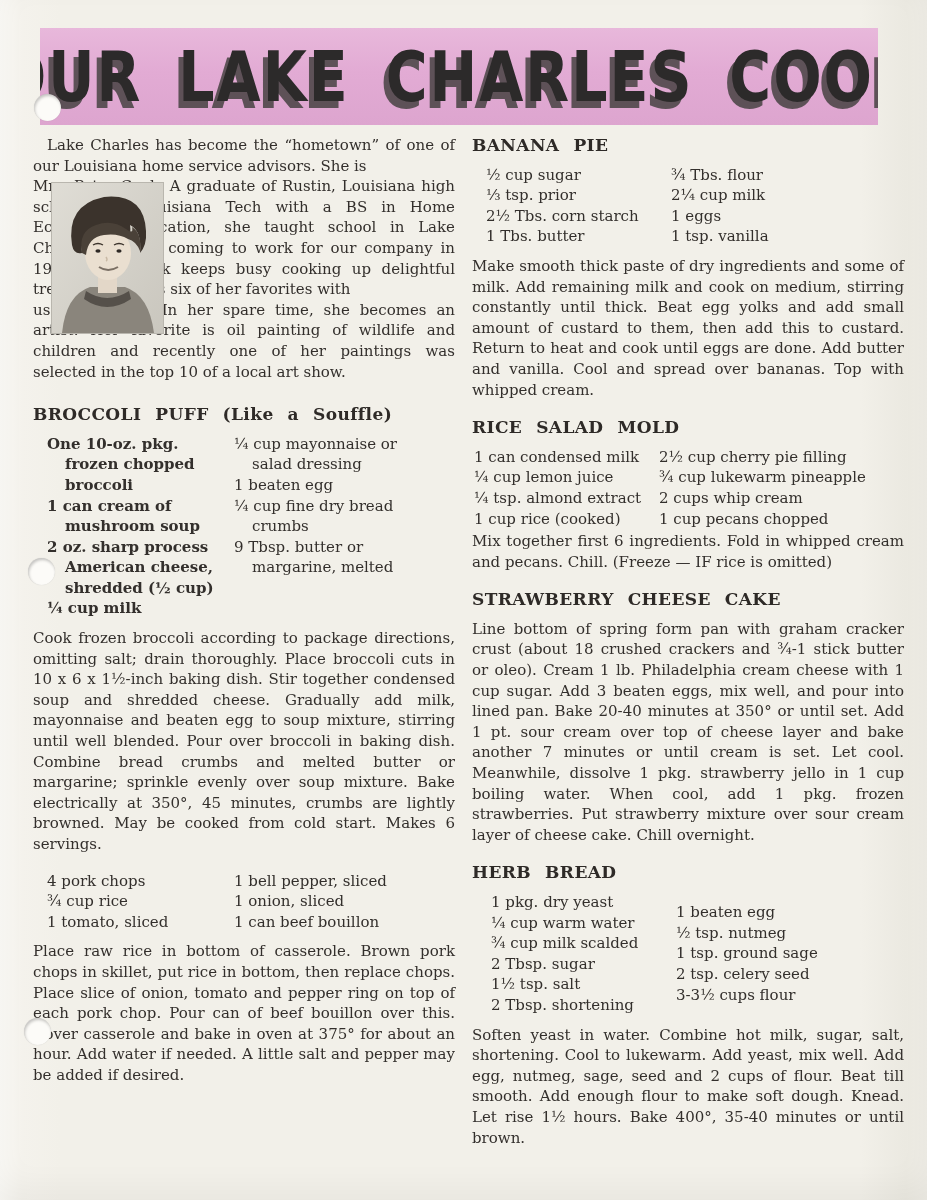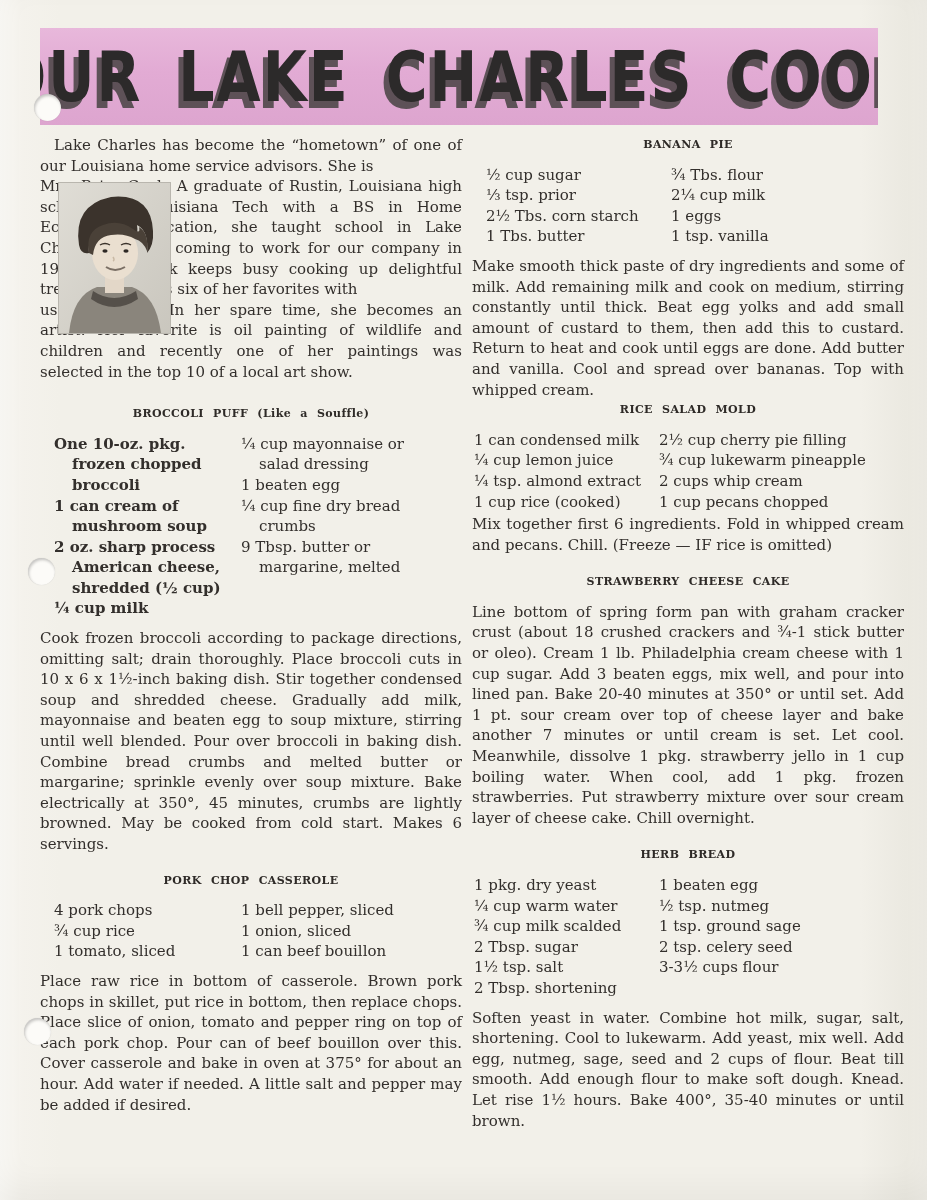--- a/index.html
+++ b/index.html
@@ -30,36 +30,36 @@
     position:absolute;width:27px;height:27px;border-radius:50%;
     background:#fcfbf8;
     box-shadow:inset 1px 2px 3px rgba(0,0,0,0.22), 0 0 1px rgba(0,0,0,0.15);
     z-index:5;
   }
   .hole1{left:34px;top:94px;}
   .hole2{left:28px;top:558px;}
   .hole3{left:24px;top:1018px;}
 
   .col{position:absolute;top:135px;font-size:15px;line-height:20.6px;}
-  .col-left{left:40px;width:422px;}
+  .col-left{left:33px;width:422px;}
   .col-right{left:472px;width:432px;}
 
   p.body-text{margin:0;text-align:justify;}
   .indent-first{text-indent:14px;}
 
   .photo{
     position:absolute;left:18px;top:47px;width:113px;height:152px;
     background:#cfccc5;border:1px solid #b9b6ae;box-sizing:border-box;
   }
   .beside-photo{margin-left:147px;}
   .intro-wrap{position:relative;}
 
   h2.recipe-title{
-    margin:0;text-align:center;
-    font-size:11px;font-weight:bold;letter-spacing:0.4px;word-spacing:0.45em;
+    margin:0;
+    font-size:17px;font-weight:bold;letter-spacing:0.4px;word-spacing:0.45em;
     color:#2e2a27;
   }
   .ing-cols{display:flex;margin:9px 0 9px 14px;}
   .ing{padding-left:18px;text-indent:-18px;margin:0;}
   .sect{margin:0;}
 </style>
 </head>
 <body>
 
 <div class="paper">
@@ -122,21 +122,20 @@
           <div class="ing">¼ cup mayonnaise or salad dressing</div>
           <div class="ing">1 beaten egg</div>
           <div class="ing">¼ cup fine dry bread crumbs</div>
           <div class="ing">9 Tbsp. butter or margarine, melted</div>
         </div>
       </div>
       <p class="body-text">Cook frozen broccoli according to package directions, omitting salt; drain thoroughly.  Place broccoli cuts in 10 x 6 x 1½-inch baking dish.  Stir together condensed soup and shredded cheese. Gradually add milk, mayonnaise and beaten egg to soup mixture, stirring until well blended.  Pour over broccoli in baking dish.  Combine bread crumbs and melted butter or margarine; sprinkle evenly over soup mixture.  Bake electrically at 350°, 45 minutes, crumbs are lightly browned.  May be cooked from cold start.  Makes 6 servings.</p>
     </div>
 
     <div class="sect" style="margin-top:16px;">
-      <h2 class="recipe-title">PORK CHOP CASSEROLE</h2>
       <div class="ing-cols">
         <div style="width:187px;">
           <div class="ing">4 pork chops</div>
           <div class="ing">¾ cup rice</div>
           <div class="ing">1 tomato, sliced</div>
         </div>
         <div style="width:210px;">
           <div class="ing">1 bell pepper, sliced</div>
           <div class="ing">1 onion, sliced</div>
           <div class="ing">1 can beef bouillon</div>
@@ -161,21 +160,21 @@
         <div style="width:200px;">
           <div class="ing">¾ Tbs. flour</div>
           <div class="ing">2¼ cup milk</div>
           <div class="ing">1 eggs</div>
           <div class="ing">1 tsp. vanilla</div>
         </div>
       </div>
       <p class="body-text">Make smooth thick paste of dry ingredients and some of milk.  Add remaining milk and cook on medium, stirring constantly until thick.  Beat egg yolks and add small amount of custard to them, then add this to custard.  Return to heat and cook until eggs are done.  Add butter and vanilla.  Cool and spread over bananas.  Top with whipped cream.</p>
     </div>
 
-    <div class="sect" style="">
+    <div class="sect" style="margin-top:17px;">
       <h2 class="recipe-title">RICE SALAD MOLD</h2>
       <div class="ing-cols" style="margin-left:2px;margin-bottom:2px;">
         <div style="width:185px;">
           <div class="ing">1 can condensed milk</div>
           <div class="ing">¼ cup lemon juice</div>
           <div class="ing">¼ tsp. almond extract</div>
           <div class="ing">1 cup rice (cooked)</div>
         </div>
         <div style="width:245px;">
           <div class="ing">2½ cup cherry pie filling</div>
@@ -187,21 +186,21 @@
       <p class="body-text">Mix together first 6 ingredients.  Fold in whipped cream and pecans.  Chill.  (Freeze — IF rice is omitted)</p>
     </div>
 
     <div class="sect" style="margin-top:17px;">
       <h2 class="recipe-title" style="margin-bottom:9px;">STRAWBERRY CHEESE CAKE</h2>
       <p class="body-text">Line bottom of spring form pan with graham cracker crust (about 18 crushed crackers and ¾-1 stick butter or oleo).  Cream 1 lb. Philadelphia cream cheese with 1 cup sugar.  Add 3 beaten eggs, mix well, and pour into lined pan.  Bake 20-40 minutes at 350° or until set.  Add 1 pt. sour cream over top of cheese layer and bake another 7 minutes or until cream is set.  Let cool.  Meanwhile, dissolve 1 pkg. strawberry jello in 1 cup boiling water. When cool, add 1 pkg. frozen strawberries.  Put strawberry mixture over sour cream layer of cheese cake.  Chill overnight.</p>
     </div>
 
     <div class="sect" style="margin-top:17px;">
       <h2 class="recipe-title">HERB BREAD</h2>
-      <div class="ing-cols" style="margin-left:2px;">
+      <div class="ing-cols" style="margin-left:19px;align-items:center;">
         <div style="width:185px;">
           <div class="ing">1 pkg. dry yeast</div>
           <div class="ing">¼ cup warm water</div>
           <div class="ing">¾ cup milk scalded</div>
           <div class="ing">2 Tbsp. sugar</div>
           <div class="ing">1½ tsp. salt</div>
           <div class="ing">2 Tbsp. shortening</div>
         </div>
         <div style="width:215px;">
           <div class="ing">1 beaten egg</div>

